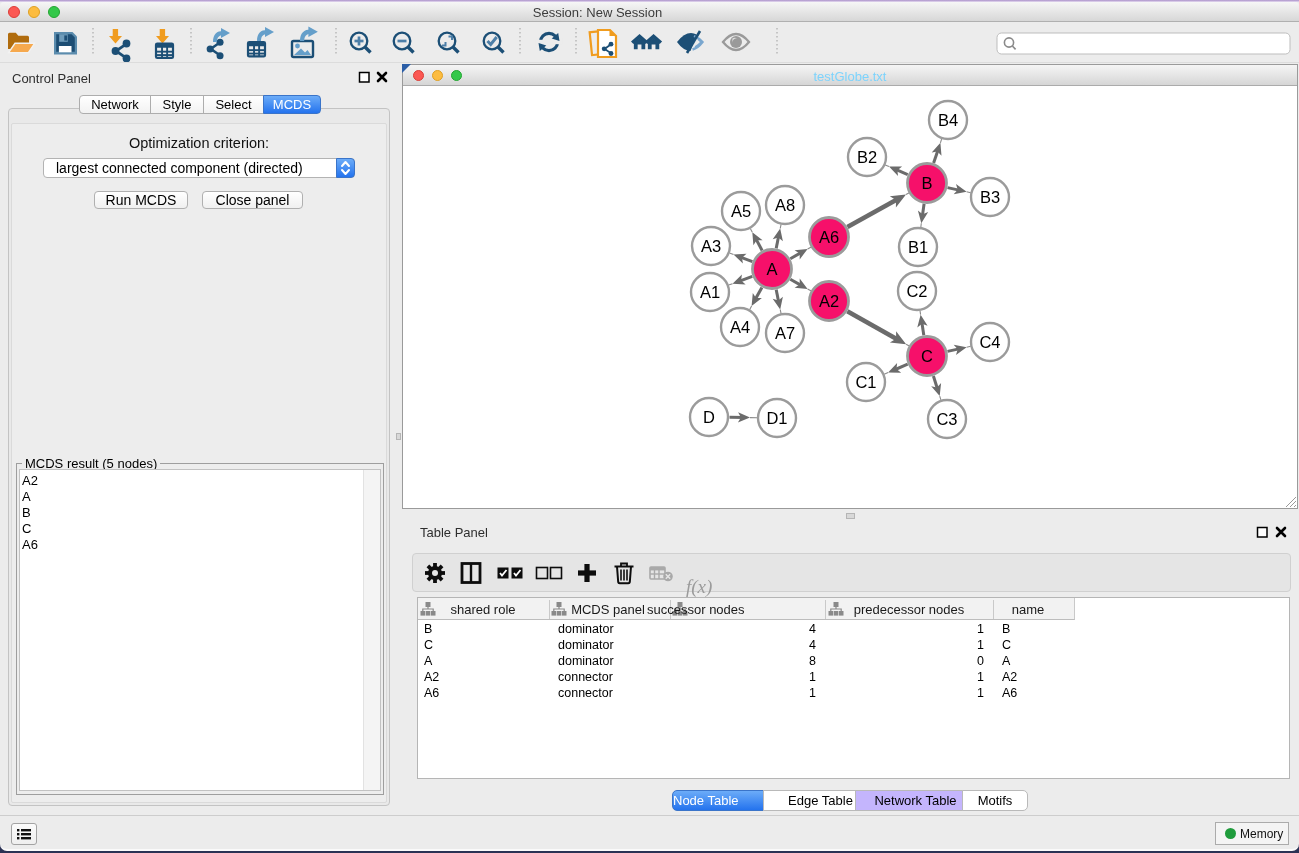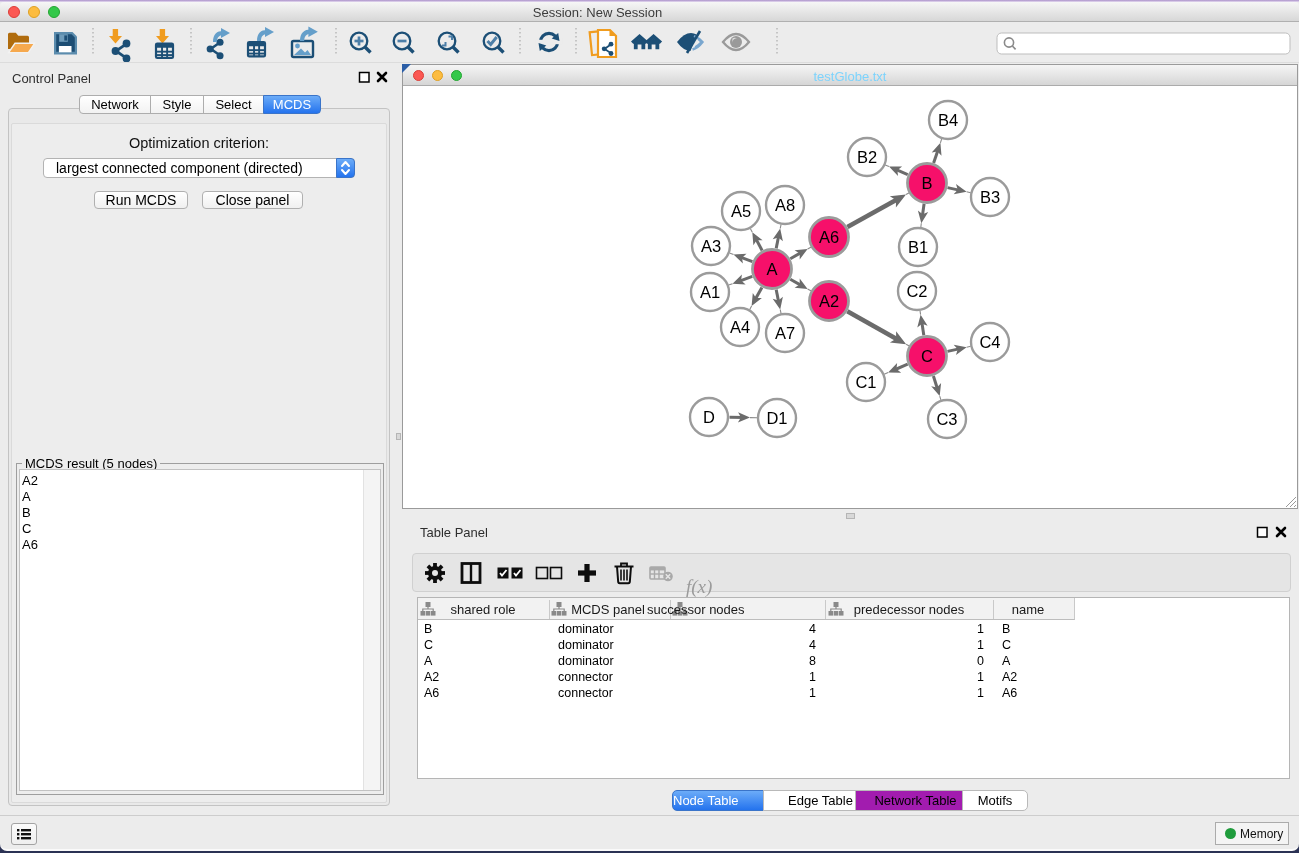--- a/index.html
+++ b/index.html
@@ -418,21 +418,21 @@
 <div class="abs" style="left:716px;top:670px;width:100px;text-align:right;font-size:12.5px;">1</div>
 <div class="abs" style="left:884px;top:670px;width:100px;text-align:right;font-size:12.5px;">1</div>
 <div class="abs" style="left:1002px;top:670px;font-size:12.5px;">A2</div>
 <div class="abs" style="left:424px;top:686px;font-size:12.5px;">A6</div>
 <div class="abs" style="left:558px;top:686px;font-size:12.5px;">connector</div>
 <div class="abs" style="left:716px;top:686px;width:100px;text-align:right;font-size:12.5px;">1</div>
 <div class="abs" style="left:884px;top:686px;width:100px;text-align:right;font-size:12.5px;">1</div>
 <div class="abs" style="left:1002px;top:686px;font-size:12.5px;">A6</div>
 <div class="abs" style="left:672px;top:790px;width:92px;height:21px;background:linear-gradient(#6cacf8,#2473ee);color:#fff;border:1px solid #3a74c9;border-radius:5px 0 0 5px;font-size:13px;text-align:left;line-height:19px;">Node Table</div>
 <div class="abs" style="left:763px;top:790px;width:115px;height:21px;background:#ffffff;color:#000;border:1px solid #b9b9b9;border-radius:0;font-size:13px;text-align:center;line-height:19px;">Edge Table</div>
-<div class="abs" style="left:855px;top:790px;width:121px;height:21px;background:#a21caf;color:#000;border:1px solid #b9b9b9;border-radius:0;font-size:13px;text-align:center;line-height:19px;">Network Table</div>
+<div class="abs" style="left:855px;top:790px;width:121px;height:21px;background:#c4b5fd;color:#000;border:1px solid #b9b9b9;border-radius:0;font-size:13px;text-align:center;line-height:19px;">Network Table</div>
 <div class="abs" style="left:962px;top:790px;width:66px;height:21px;background:#ffffff;color:#000;border:1px solid #b9b9b9;border-radius:0 5px 5px 0;font-size:13px;text-align:center;line-height:19px;">Motifs</div>
 <div class="abs" style="left:0;top:815px;width:1299px;height:1px;background:#cdcdcd;"></div>
 <div class="abs" style="left:11px;top:823px;width:26px;height:22px;background:linear-gradient(#fbfbfb,#efefef);border:1px solid #a3a3a3;border-radius:3px;"></div>
 <svg class="abs" style="left:11px;top:823px;" width="26" height="22" viewBox="0 0 26 22">
     <g>
       <rect x="6" y="6" width="2.4" height="2.4" fill="#111"></rect>
       <rect x="10" y="6" width="10" height="2.4" fill="#111"></rect>
     </g>
     <g>
       <rect x="6" y="10" width="2.4" height="2.4" fill="#111"></rect>

